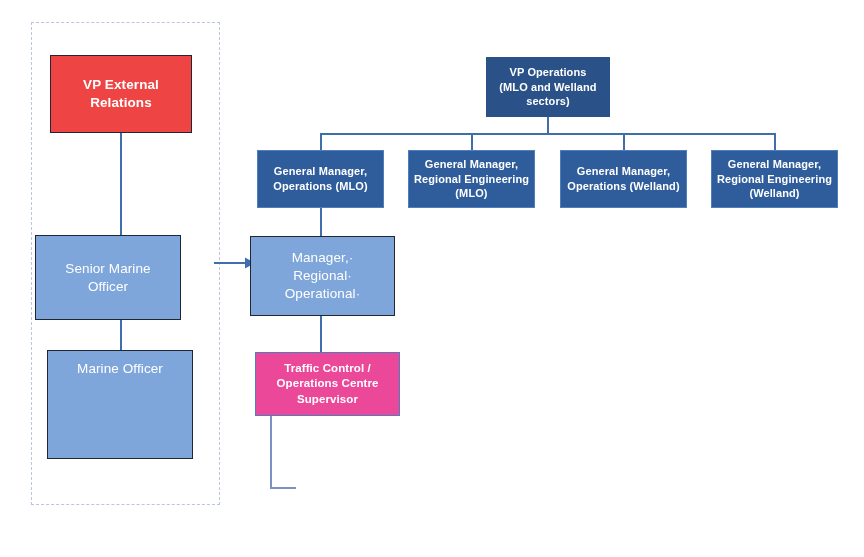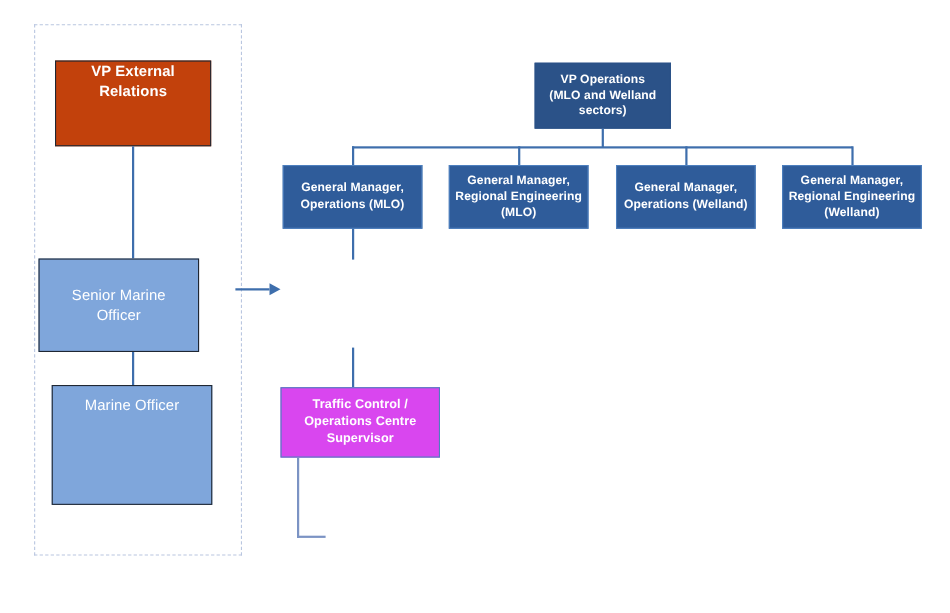--- a/index.html
+++ b/index.html
@@ -39,23 +39,23 @@
     letter-spacing: 0.1px;
   }
   .node .node-label {
     display: block;
     white-space: pre-line;
     padding: 0 4px;
   }
 
   
   .style-bright {           
-    background: #c2410c;
+    background: #ef4444;
     border: 1.6px solid #1f2733;
-    align-items: flex-start;
+    align-items: center;
     font-size: 13.5px;
     font-weight: 700;
   }
   .style-light {            
     background: #7fa6db;
     border: 1.6px solid #1f2733;
     font-size: 13.5px;
     font-weight: 400;
   }
   .style-light.align-center { align-items: center; }
@@ -69,21 +69,21 @@
     font-weight: 700;
   }
   .style-gm {               
     background: #2f5c9a;
     border: 1.2px solid #4d7fbe;
     align-items: center;
     font-size: 11px;
     font-weight: 700;
   }
   .style-supervisor {       
-    background: #d946ef;
+    background: #ec4899;
     border: 1.2px solid #4d7fbe;
     align-items: center;
     font-size: 11.5px;
     font-weight: 700;
   }
   .style-muted {            
     background: #9baacf;
     border: none;
     align-items: center;
     font-size: 13px;
@@ -172,20 +172,25 @@
   </div>
 
   <div class="node style-gm" style="left:711px; top:150px; width:127px; height:58px;">
     <span class="node-label">General Manager,
 Regional Engineering
 (Welland)</span>
   </div>
 
   <div class="connector vertical" style="left:320px; top:208px; height:28px;"></div>
 
+  <div class="node style-light align-center" style="left:250px; top:236px; width:145px; height:80px;">
+    <span class="node-label">Manager,·
+Regional·
+Operational·</span>
+  </div>
 
   <div class="connector vertical" style="left:320px; top:316px; height:36px;"></div>
 
   <div class="node style-supervisor" style="left:255px; top:352px; width:145px; height:64px;">
     <span class="node-label">Traffic Control /
 Operations Centre
 Supervisor</span>
   </div>
 
   <div class="elbow" style="left:270px; top:416px; width:26px; height:73px;"></div>

